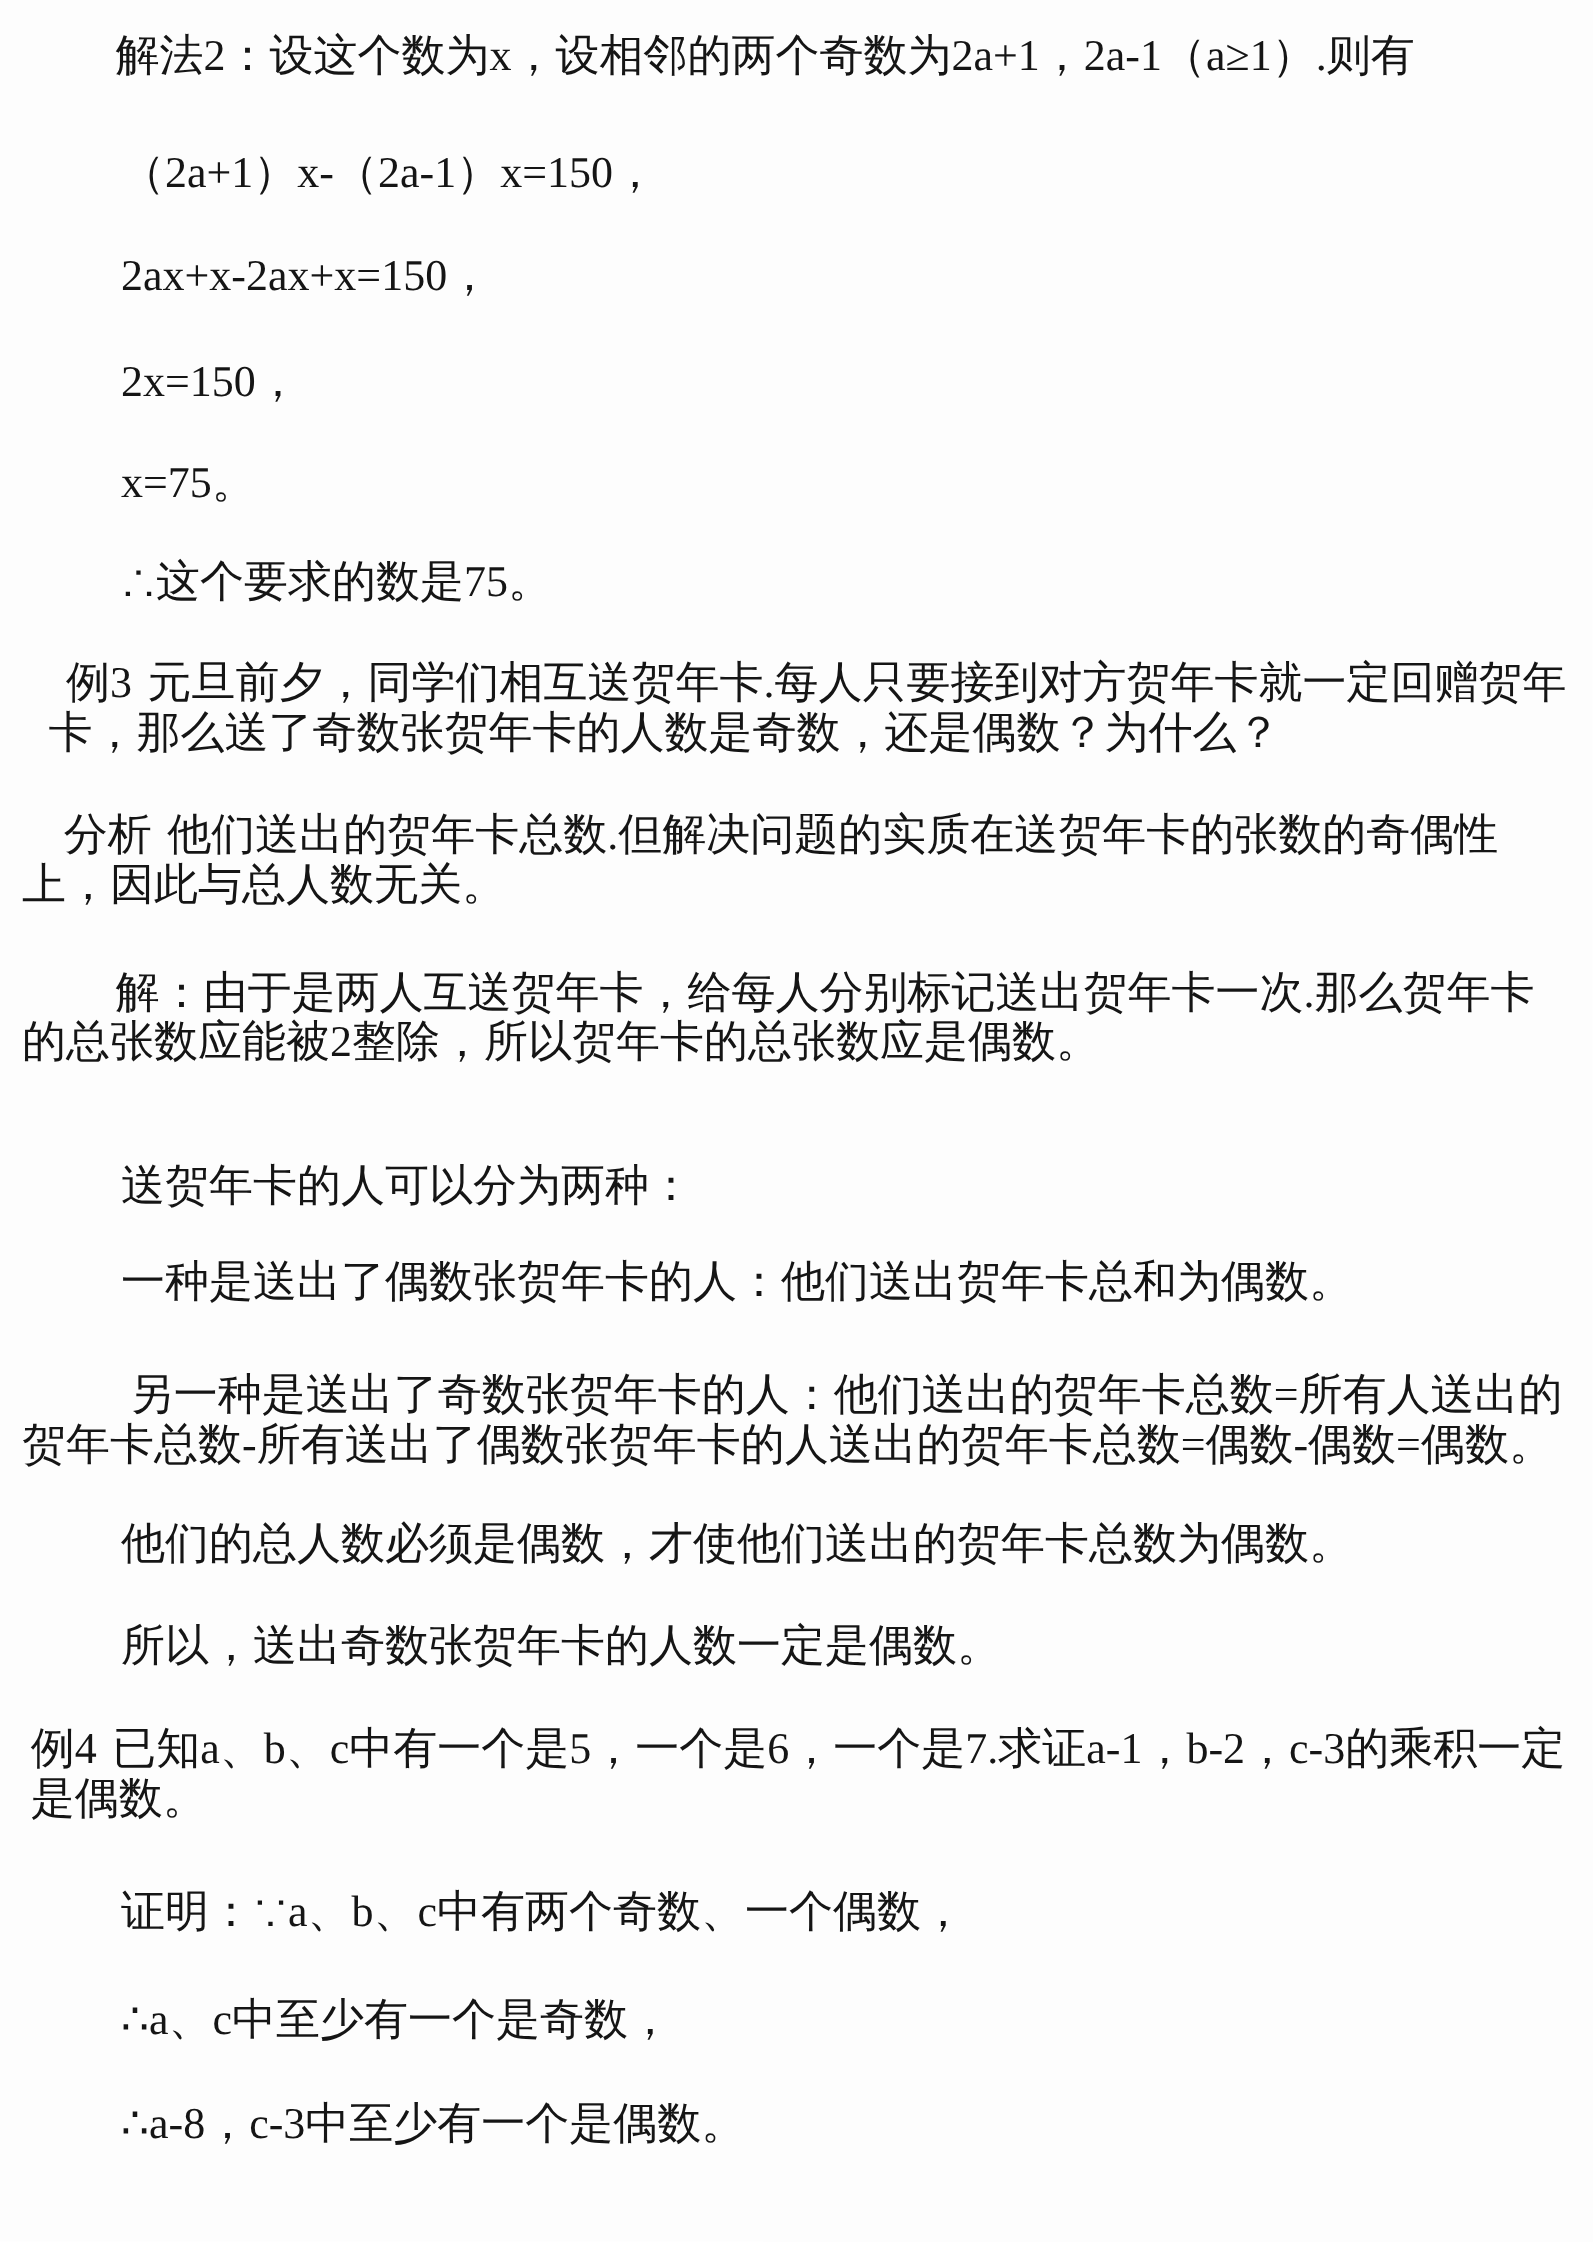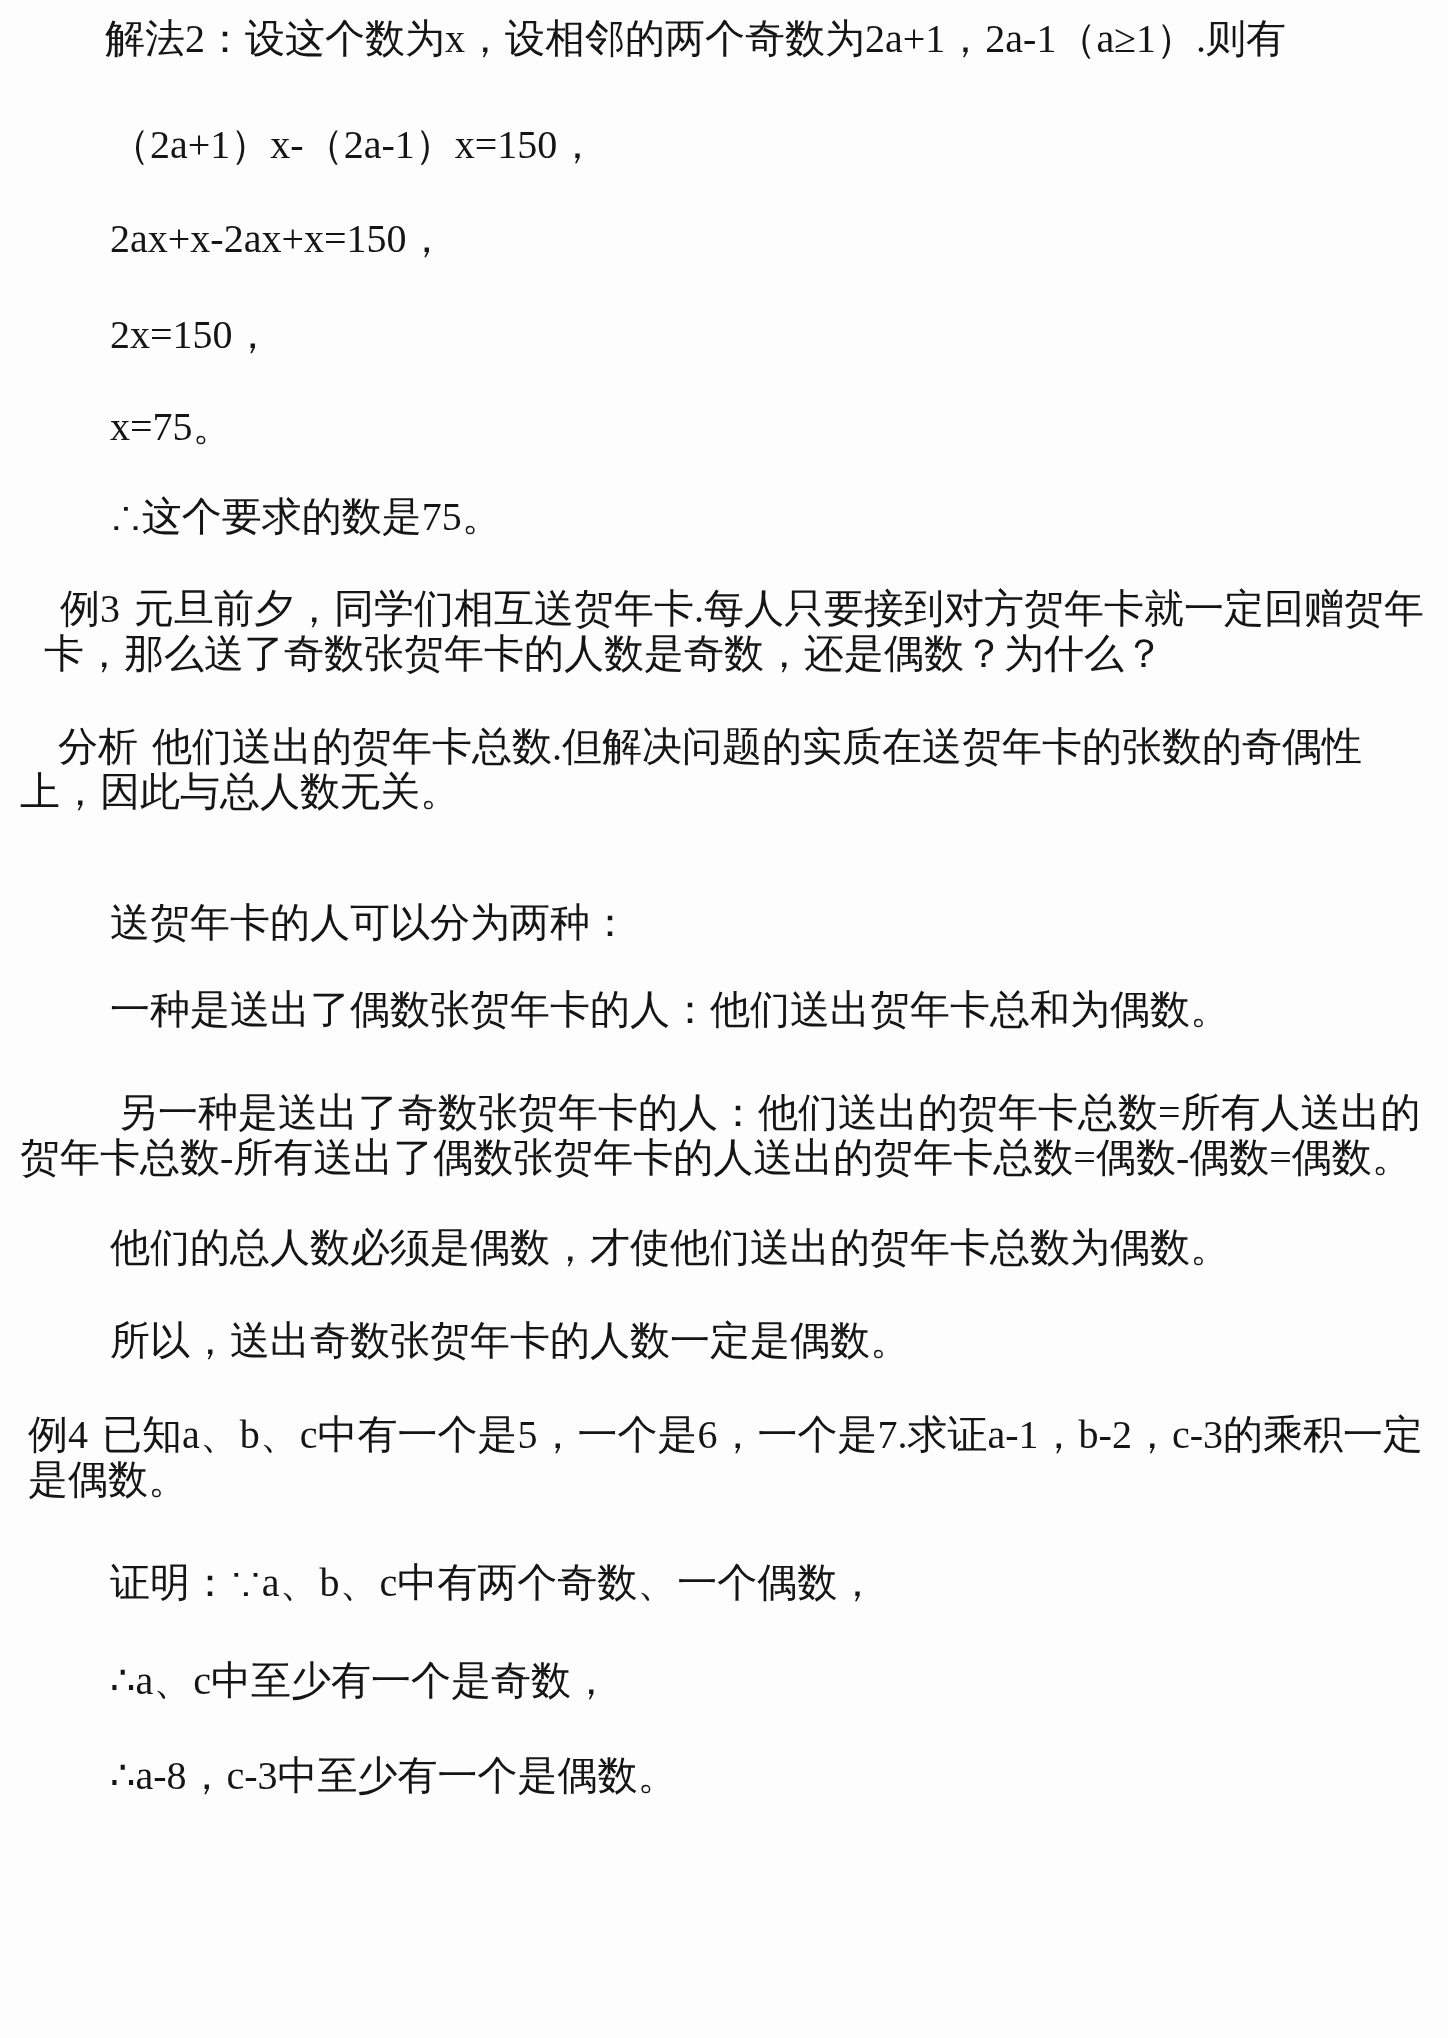--- a/index.html
+++ b/index.html
@@ -5,21 +5,21 @@
   html, body {
     margin: 0;
     padding: 0;
     background: #ffffff;
   }
   .page {
     position: relative;
     width: 1448px;
     height: 2038px;
     box-sizing: border-box;
-    padding: 16px 18px 0 20px;
+    padding: 28px 18px 0 20px;
     background: #fdfdfd;
     color: #151515;
     font-family: "Liberation Serif", "DejaVu Serif", serif;
     font-size: 40px;
     line-height: 45px;
     overflow: hidden;
   }
   .para {
     margin: 0;
     word-break: break-all;
@@ -57,20 +57,21 @@
   <p class="para eq" style="margin-top:45px">∴这个要求的数是75。</p>
 
   <p class="para ex3" style="margin-top:47px">
     <b class="lbl">例3</b><span>元旦前夕，同学们相互送贺年卡.每人只要接到对方贺年卡就一定回赠贺年卡，那么送了奇数张贺年卡的人数是奇数，还是偶数？为什么？</span>
   </p>
 
   <p class="para analysis" style="margin-top:48px">
     <b class="lbl">分析</b><span>他们送出的贺年卡总数.但解决问题的实质在送贺年卡的张数的奇偶性上，因此与总人数无关。</span>
   </p>
 
+  <p class="para jie" style="margin-top:53px">解：由于是两人互送贺年卡，给每人分别标记送出贺年卡一次.那么贺年卡的总张数应能被2整除，所以贺年卡的总张数应是偶数。</p>
 
   <p class="para plain" style="margin-top:86px">送贺年卡的人可以分为两种：</p>
 
   <p class="para plain" style="margin-top:42px">一种是送出了偶数张贺年卡的人：他们送出贺年卡总和为偶数。</p>
 
   <p class="para ling" style="margin-top:58px">另一种是送出了奇数张贺年卡的人：他们送出的贺年卡总数=所有人送出的贺年卡总数-所有送出了偶数张贺年卡的人送出的贺年卡总数=偶数-偶数=偶数。</p>
 
   <p class="para plain" style="margin-top:45px">他们的总人数必须是偶数，才使他们送出的贺年卡总数为偶数。</p>
 
   <p class="para plain" style="margin-top:48px">所以，送出奇数张贺年卡的人数一定是偶数。</p>

